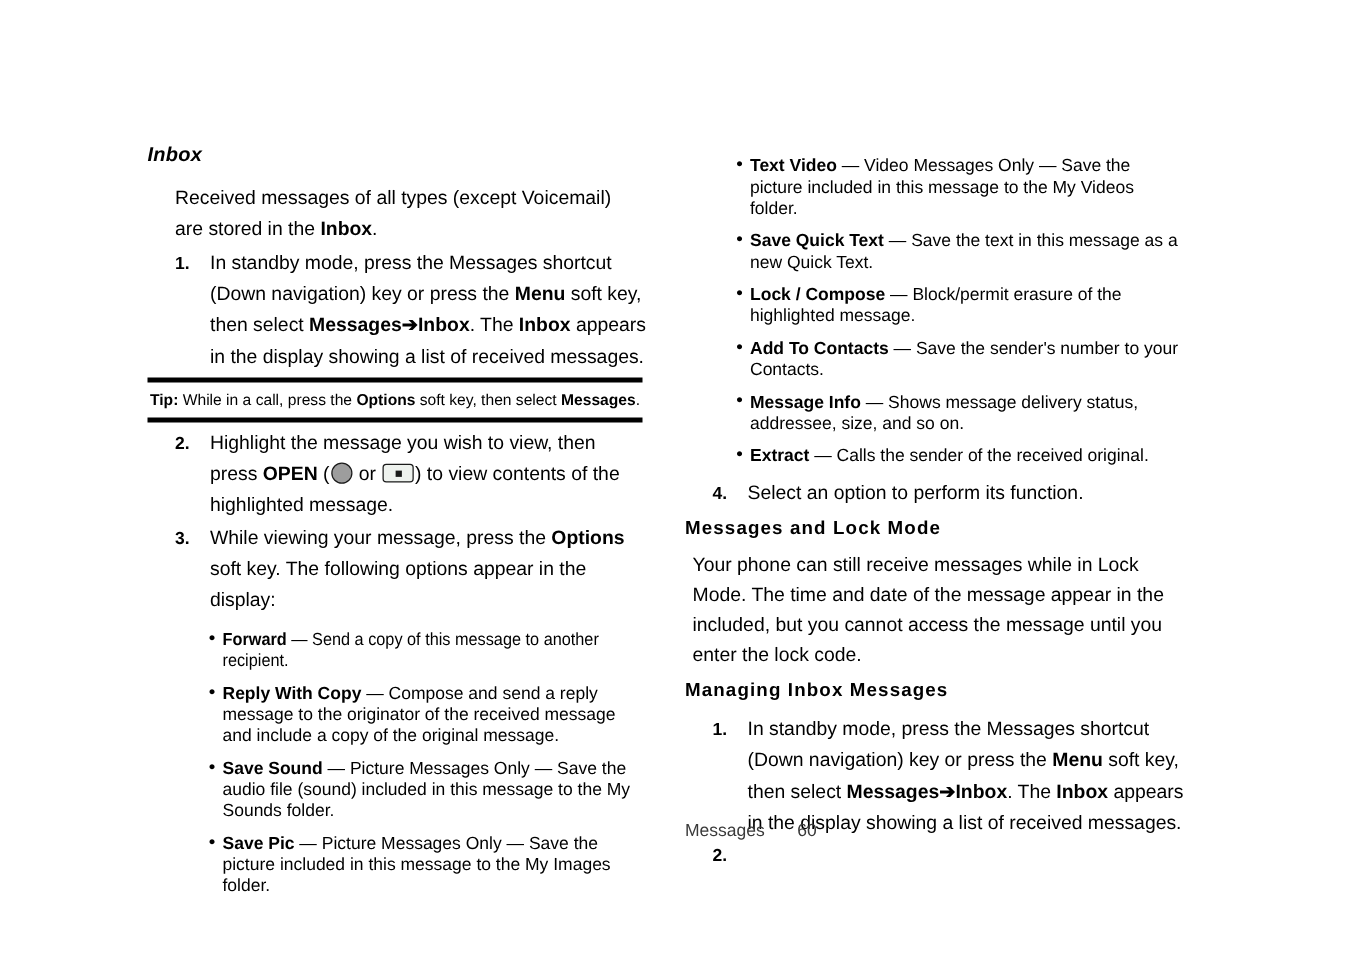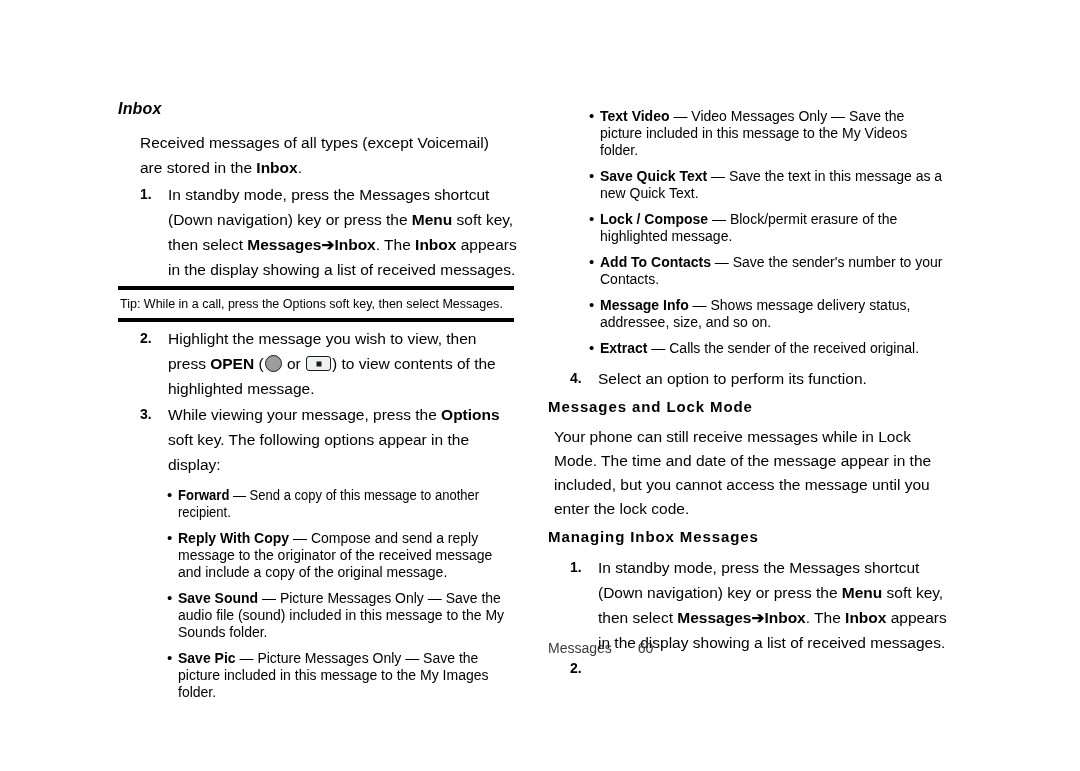--- a/index.html
+++ b/index.html
@@ -11,21 +11,21 @@
     width: 1080px;
     height: 771px;
     position: relative;
     font-family: "Liberation Sans", sans-serif;
     color: #000000;
     overflow: hidden;
   }
 
   .page {
     position: absolute;
-    left: 0; top: 0;
+    left: 0; top: 16px;
     width: 1080px;
     height: 668px;
   }
 
   
   .col {
     position: absolute;
     top: 100px;
   }
   .col-left  { left: 118px;  width: 400px; }
@@ -124,21 +124,21 @@
     height: 4px;
     background: #000000;
     width: 100%;
   }
   .tip-rule.bottom { height: 4px; }
   .tip-text {
     font-size: 12.5px;
     line-height: 15px;
     padding: 7px 0 6px 2px;
   }
-  .tip-text b { font-weight: normal; }
+  .tip-text b { font-weight: bold; }
 
   
   .key-circle {
     display: inline-block;
     width: 15px;
     height: 15px;
     border-radius: 50%;
     background: #9d9d9d;
     border: 1.6px solid #1a1a1a;
     vertical-align: -3px;

